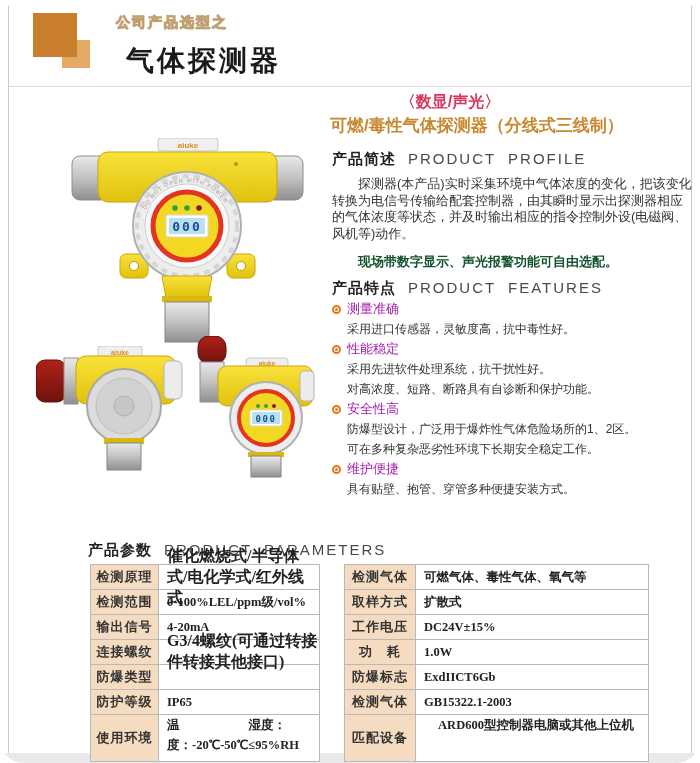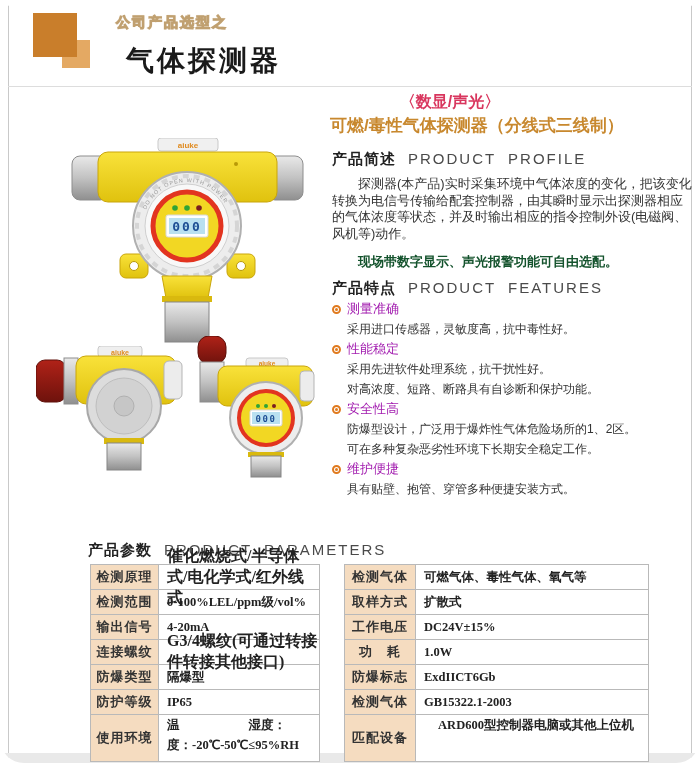--- a/index.html
+++ b/index.html
@@ -254,21 +254,20 @@
       <div class="prow">
         <div class="pcell plabel">输出信号</div>
         <div class="pcell pvalue">4-20mA</div>
       </div>
       <div class="prow">
         <div class="pcell plabel">连接螺纹</div>
         <div class="pcell pvalue sm">G3/4螺纹(可通过转接件转接其他接口)</div>
       </div>
       <div class="prow">
         <div class="pcell plabel">防爆类型</div>
-        <div class="pcell pvalue">隔爆型</div>
       </div>
       <div class="prow">
         <div class="pcell plabel">防护等级</div>
         <div class="pcell pvalue">IP65</div>
       </div>
       <div class="prow dbl">
         <div class="pcell plabel">使用环境</div>
         <div class="pcell pvalue">
           <div>温度：-20℃-50℃</div>
           <div>湿度：≤95%RH</div>

